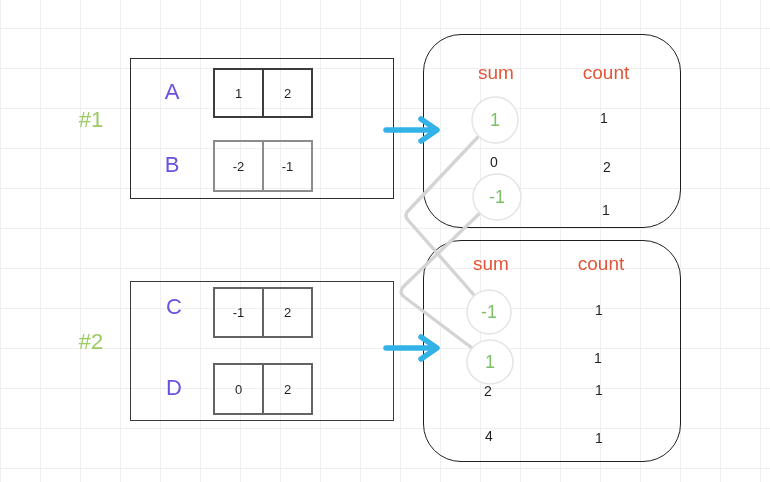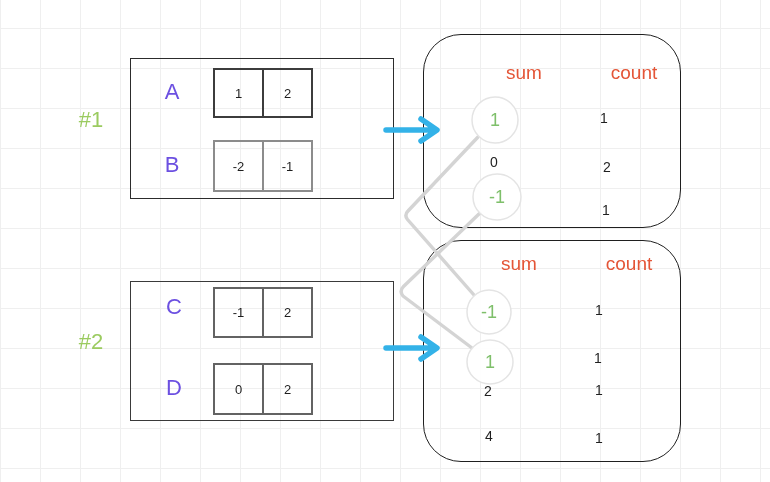--- a/index.html
+++ b/index.html
@@ -20,21 +20,21 @@
   .cells{position:absolute;display:flex;}
   .cell{width:51px;box-sizing:border-box;display:flex;align-items:center;justify-content:center;
         font-size:13px;color:#1e1e1e;background:transparent;}
   .cell + .cell{margin-left:-2px;}
   .cells-a .cell{border:2px solid #3c3c3c;height:50px;}
   .cells-b .cell{border:2px solid #8c8c8c;height:52px;}
   .cells-c .cell{border:2px solid #636363;height:51px;}
   .cells-d .cell{border:2px solid #636363;height:52px;}
   .lbl{font-size:22px;color:var(--example-label-green,#9bcb60);}
   .letter{font-size:22px;color:var(--array-letter-purple,#6c50e1);}
-  .hdr{font-size:19px;color:var(--header-orange,#e45537);margin-left:28px;}
+  .hdr{font-size:19px;color:var(--header-orange,#e45537);}
   .sum-g{font-size:18px;color:var(--matched-sum-green,#7ebf6a);}
   .num{font-size:14px;color:#1f1f1f;}
   svg{position:absolute;left:0;top:0;pointer-events:none;}
   .conn{fill:none;stroke:var(--connector-gray,#d4d4d4);stroke-width:3.4;stroke-linecap:round;stroke-linejoin:round;}
   .hcirc{fill:rgba(255,255,255,0.92);stroke:#e4e4e4;stroke-width:1.5;}
   .arrow{fill:none;stroke:var(--arrow-cyan,#33b2e8);stroke-width:5.5;stroke-linecap:round;stroke-linejoin:round;}
 </style>
 </head>
 <body>
 

